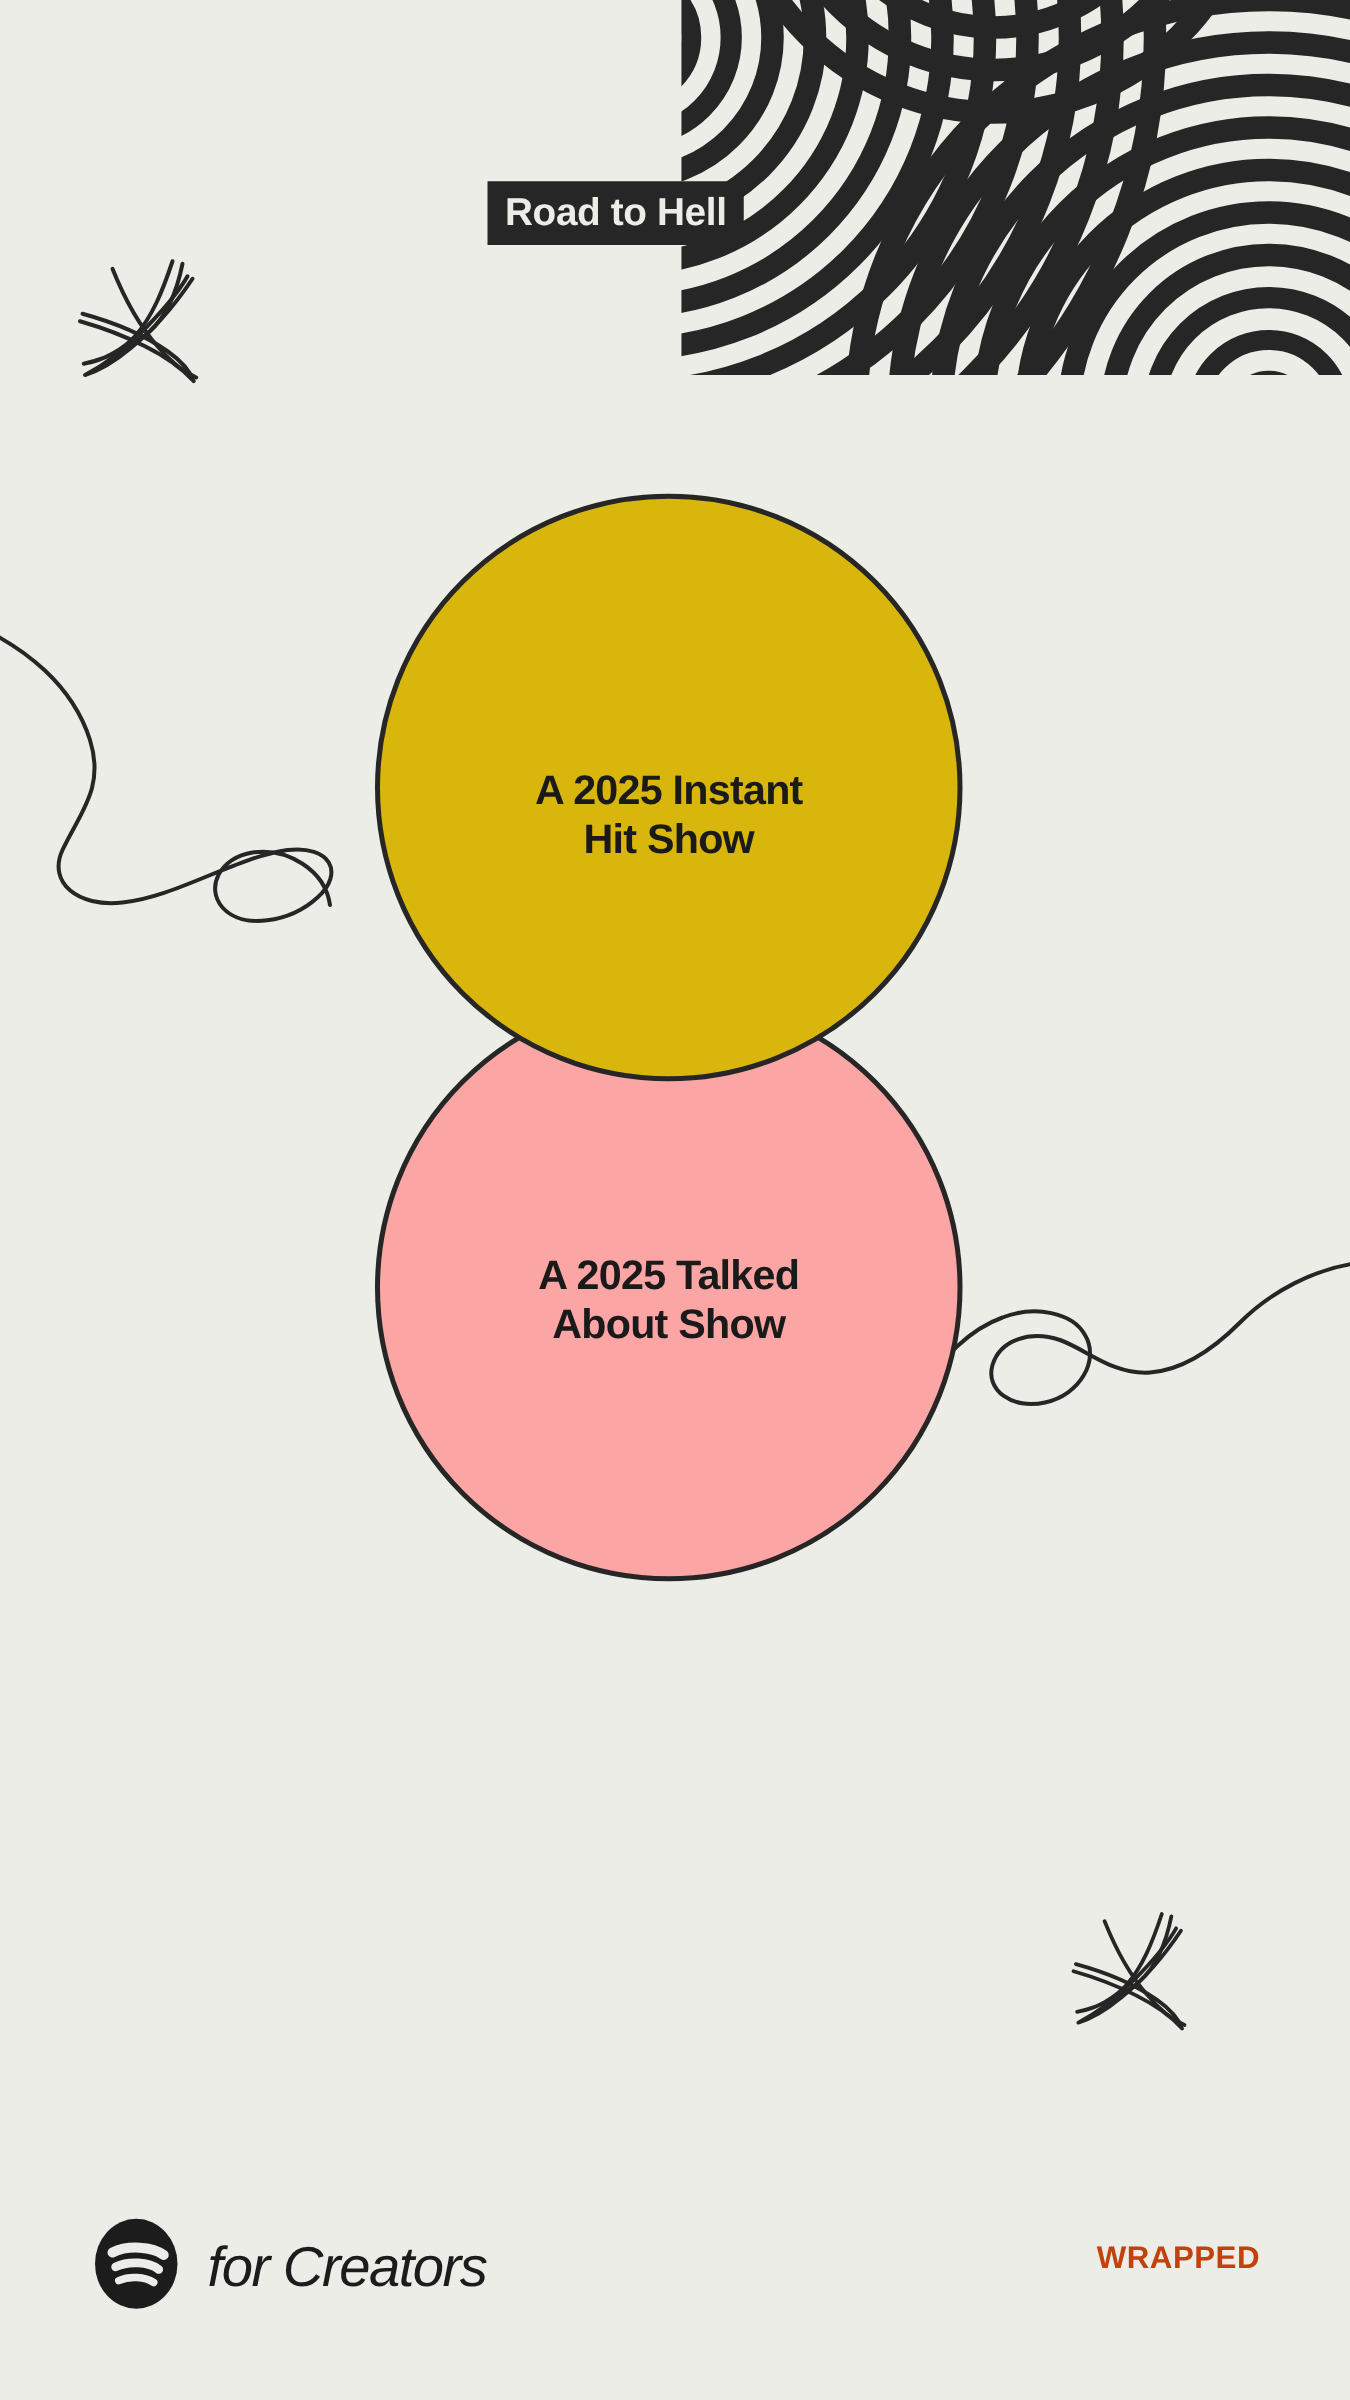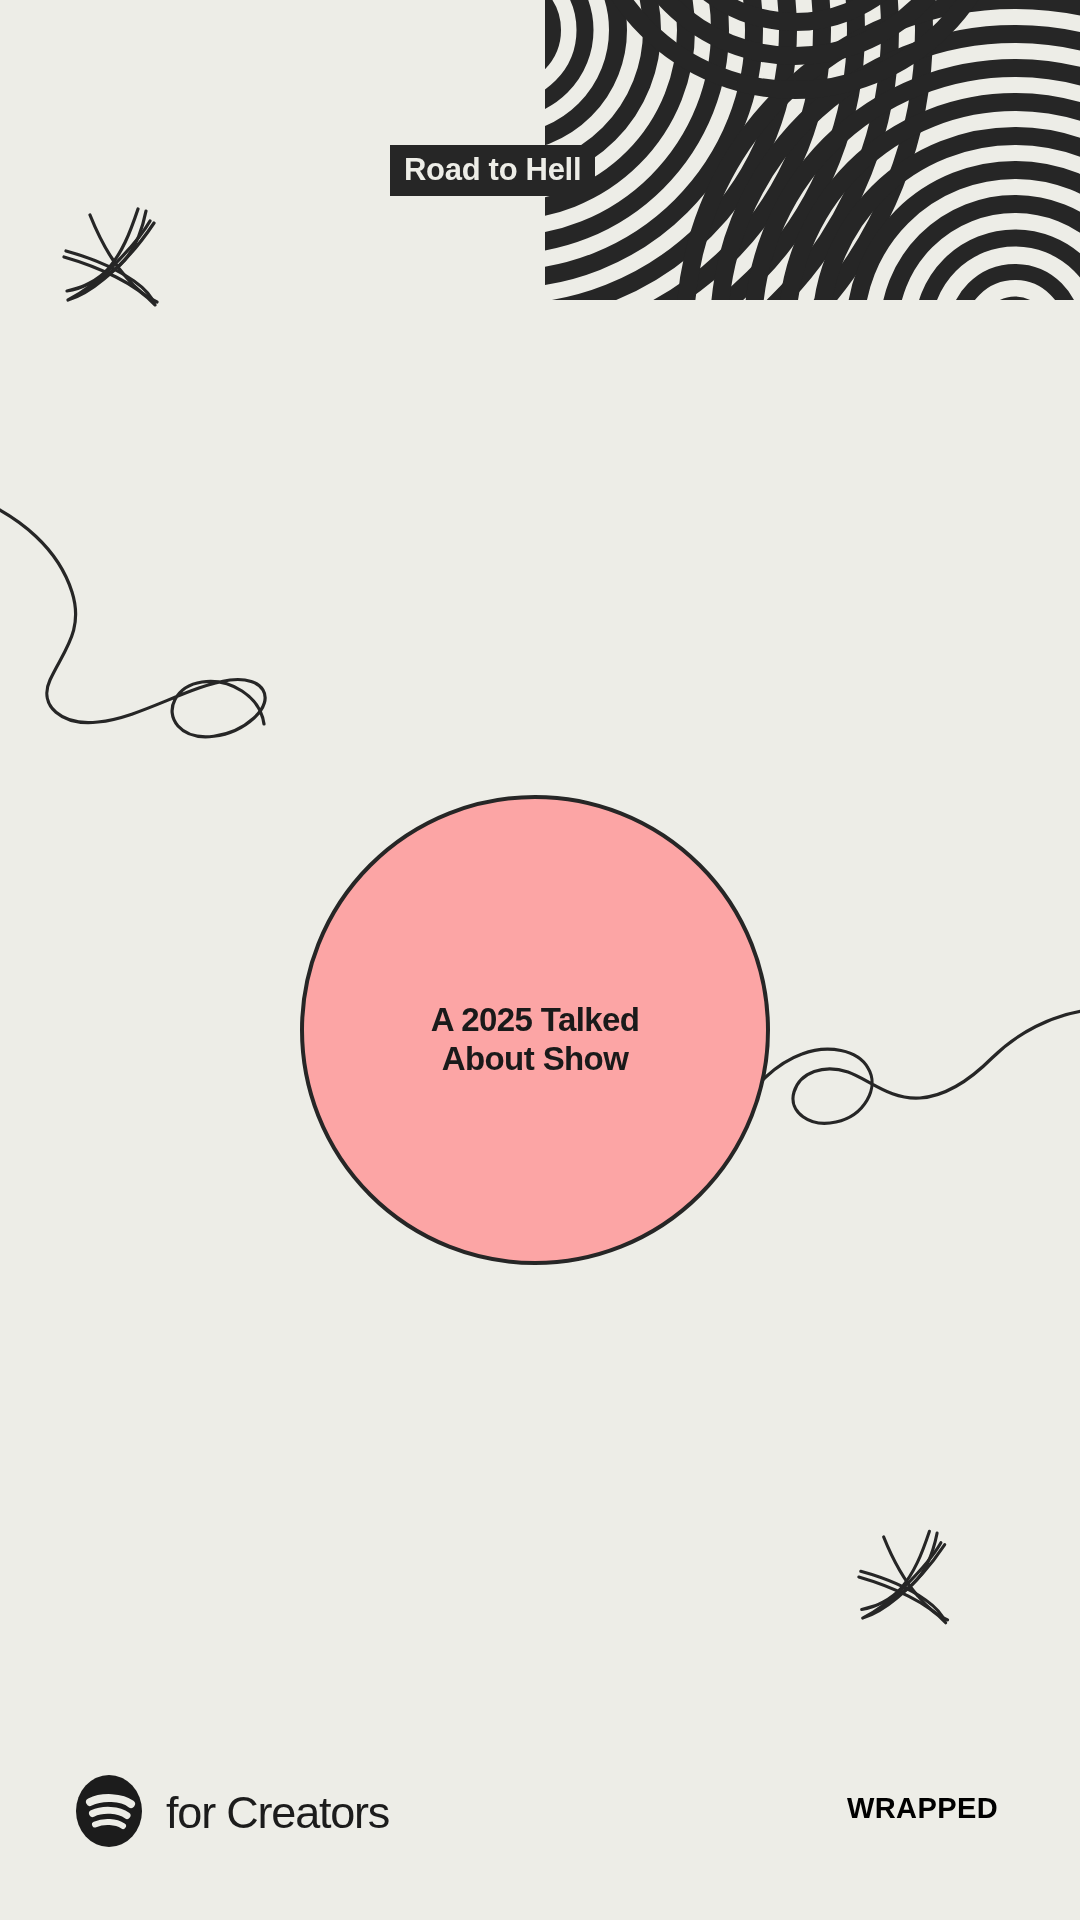--- a/index.html
+++ b/index.html
@@ -68,30 +68,30 @@
   .c-purple { left:300px; top:795px;  background:#fca5a5; z-index:2; }
   .c-red    { left:300px; top:1180px; background:#F9402E; z-index:1; }
   .c-yellow .clabel { transform:translateY(22px); }
   .c-purple .clabel { transform:translateY(10px); }
   .c-red    .clabel { transform:translateY(-12px); }
 
   
   .footer { position:absolute; left:0; bottom:0; width:1080px; height:200px; }
   .brand {
     position:absolute; left:70px; top:52px;
-    display:flex; align-items:center; gap:18px;
+    display:flex; align-items:center; gap:18px;font-style:italic;
   }
   .brand-text {
     font-size:45px; color:#1C1C1C;
     font-family:"Liberation Sans", sans-serif;
     letter-spacing:-1.2px;
   }
   .wrapped {
-    position:absolute; right:82px; top:72px;
-    font-size:29px; font-weight:bold; color:#000000;
+    position:absolute; right:72px; top:72px;
+    font-size:25px; font-weight:bold; color:#c2410c;
     letter-spacing:0.4px;
   }
 </style>
 </head>
 <body>
 
 <div class="stage">
 
   <div class="oparts">
     <svg width="535" height="300" viewBox="0 0 535 300" aria-hidden="true">
@@ -183,20 +183,24 @@
                C84 54 60 62 54 82 C48 102 70 118 96 112 C124 106 140 78 128 58
                C118 40 88 34 62 44 C34 54 14 78 0 96" fill="none" stroke="#262626" stroke-width="3.2" stroke-linecap="round"></path>
     </svg>
   </div>
 
   <div class="circles">
     <div class="circle c-purple">
       <div class="clabel">A 2025 Talked
 About Show</div>
     </div>
+    <div class="circle c-yellow">
+      <div class="clabel">A 2025 Instant
+Hit Show</div>
+    </div>
   </div>
 
   <div class="footer">
     <div class="brand">
       <span>
         <svg width="78" height="78" viewBox="0 0 78 78" aria-hidden="true">
           <ellipse cx="39" cy="39" rx="33" ry="36" fill="#1C1C1C"></ellipse>
           <g fill="none" stroke="#EDEDE7" stroke-linecap="round">
             <path d="M20 30 C32 24 52 25 61 32" stroke-width="8"></path>
             <path d="M22.5 41.5 C33 36.5 49 37.5 57 43.5" stroke-width="7"></path>

